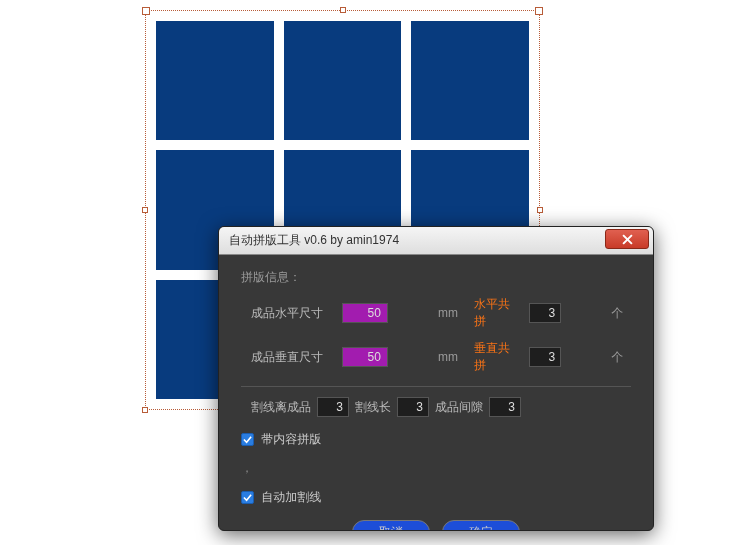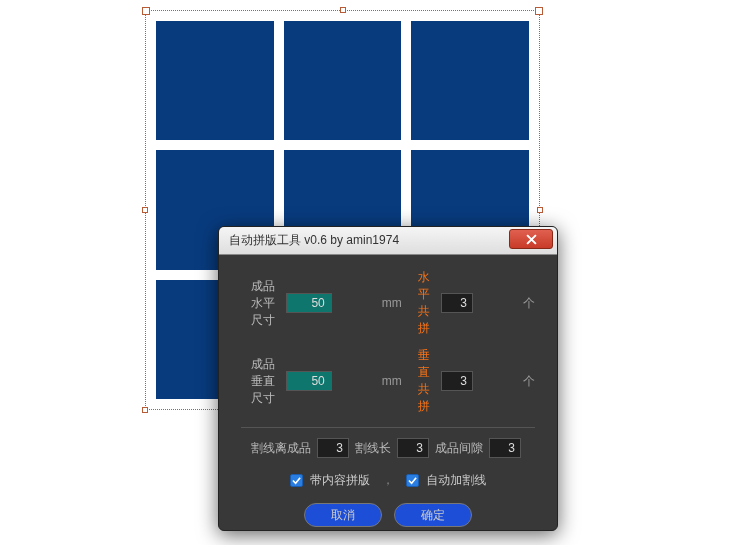--- a/index.html
+++ b/index.html
@@ -55,21 +55,21 @@
     }
     .grid-cell {
       background: #083b7e;
     }
     
     
     .dialog {
       position: absolute;
       left: 218px;
       top: 226px;
-      width: 340px;
+      width: 436px;
       height: 305px;
       background: #383838;
       border: 1px solid #222;
       border-radius: 6px;
       box-shadow: 0 4px 20px rgba(0,0,0,0.6);
       overflow: hidden;
     }
     .titlebar {
       height: 28px;
       background: linear-gradient(#f5f5f5, #dedede);
@@ -122,21 +122,21 @@
     }
     .form-row .label-s {
       color: #f97316;
     }
     .unit { color: #999; width: 20px; margin-left: 42px; }
     .spacer { flex: 1; }
     
     input[type="text"].num {
       width: 46px;
       height: 20px;
-      background: #0f766e;
+      background: #a21caf;
       border: 1px solid #555;
       color: #ddd;
       text-align: right;
       padding-right: 6px;
       font-size: 12px;
     }
     input[type="text"].num-sm {
       width: 32px;
       height: 20px;
       background: #1e1e1e;
@@ -157,25 +157,26 @@
       display: flex;
       align-items: center;
       gap: 6px;
       margin-bottom: 12px;
       margin-left: 10px;
     }
     .cut-row .cut-label { color: #bbb; }
     
     .check-row {
       display: flex;
-      align-items: center;
+      align-items: flex-start;
       justify-content: center;
       gap: 12px;
       margin: 14px 0 10px 0;
       color: #ccc;
+      flex-direction: column;
     }
     .dot-sep { color: #888; }
     .chk {
       width: 13px; height: 13px;
       background: #2a7de1;
       border: 1px solid #1a5db0;
       border-radius: 2px;
       display: inline-flex;
       align-items: center;
       justify-content: center;
@@ -239,20 +240,21 @@
     <span class="titlebar-title">自动拼版工具 v0.6   by amin1974</span>
     <div class="close-btn">
       <svg viewBox="0 0 10 10">
         <path d="M1 1 L9 9 M9 1 L1 9" stroke="#fff" stroke-width="1.8" fill="none"></path>
       </svg>
     </div>
   </div>
 
   <div class="dialog-body">
 
+    <div class="section-title">拼版信息：</div>
 
     <div class="form-row" style="margin-left:10px;">
       <span class="label">成品水平尺寸</span>
       <input type="text" class="num" value="50" style="">
       <span class="unit">mm</span>
       <span class="spacer"></span>
       <span class="label-s">水平共拼</span>
       <input type="text" class="num-sm" value="3" style="">
       <span class="unit">个</span>
     </div>

